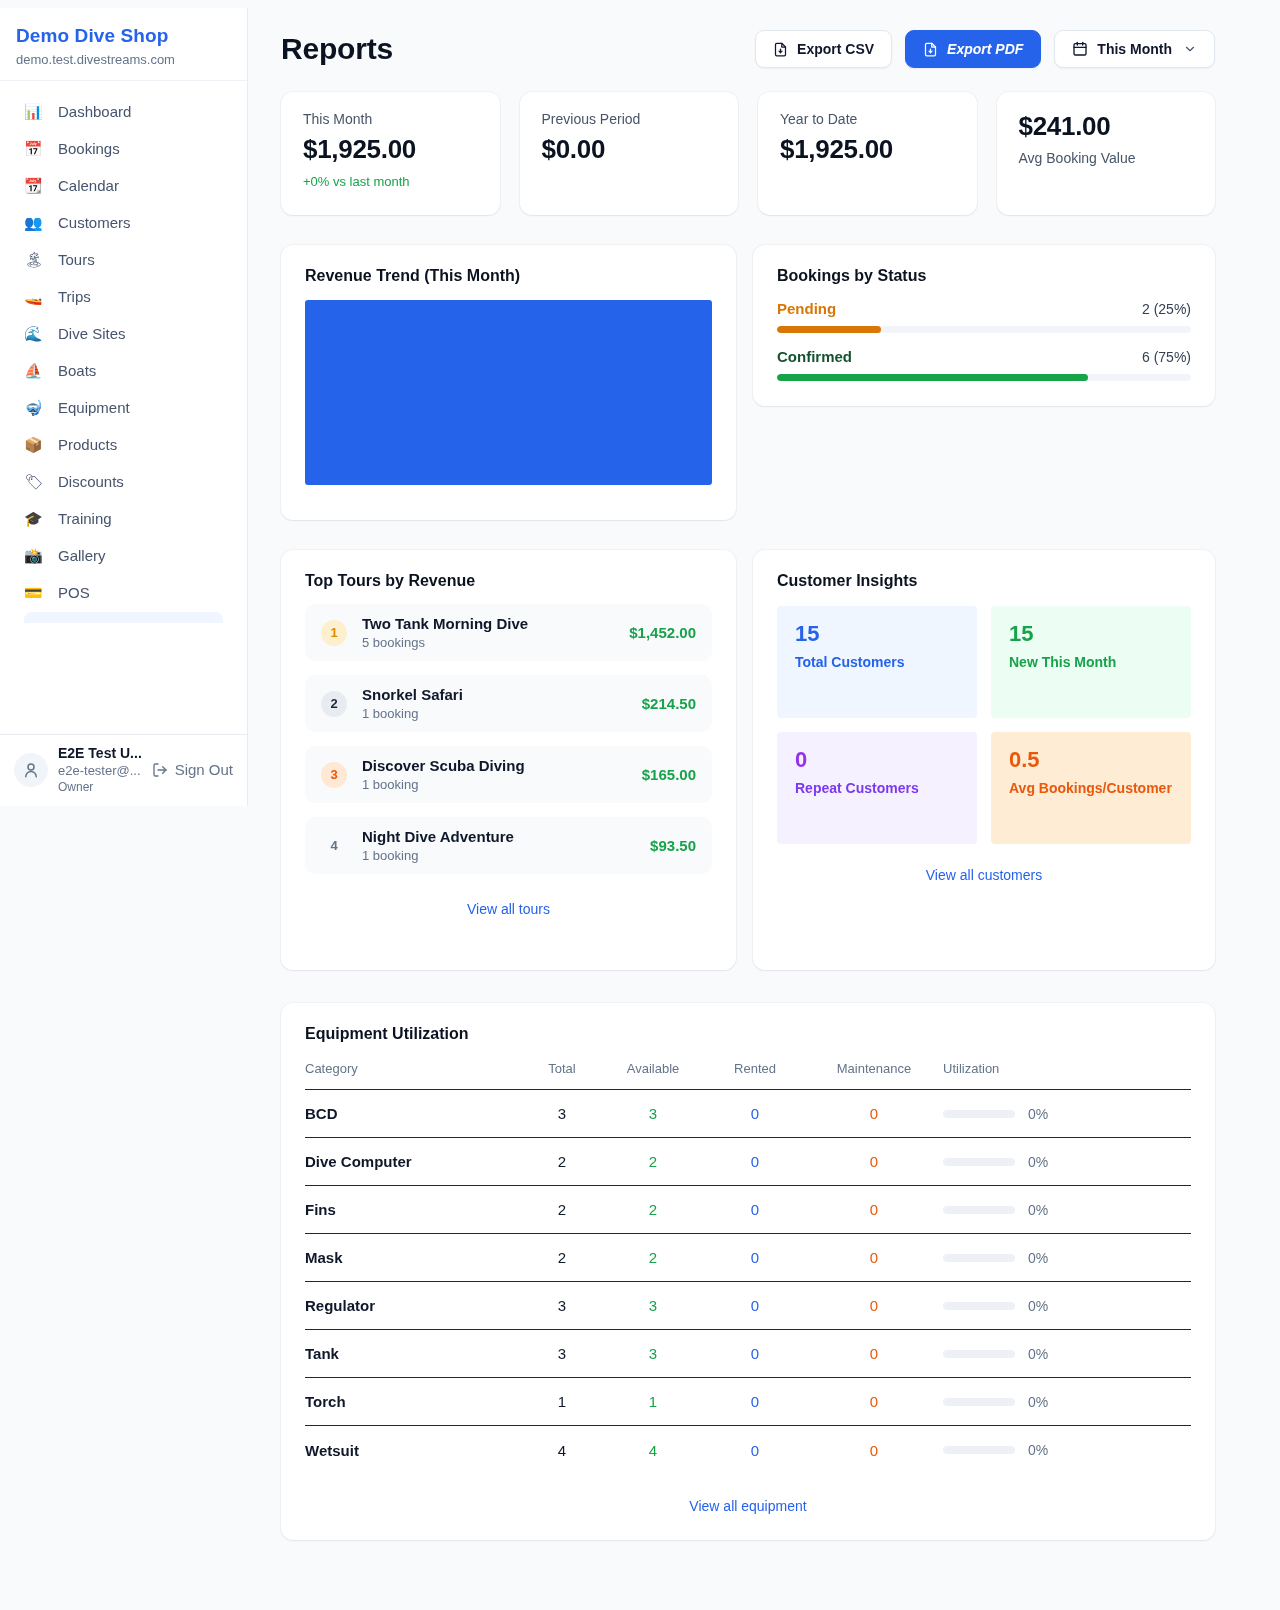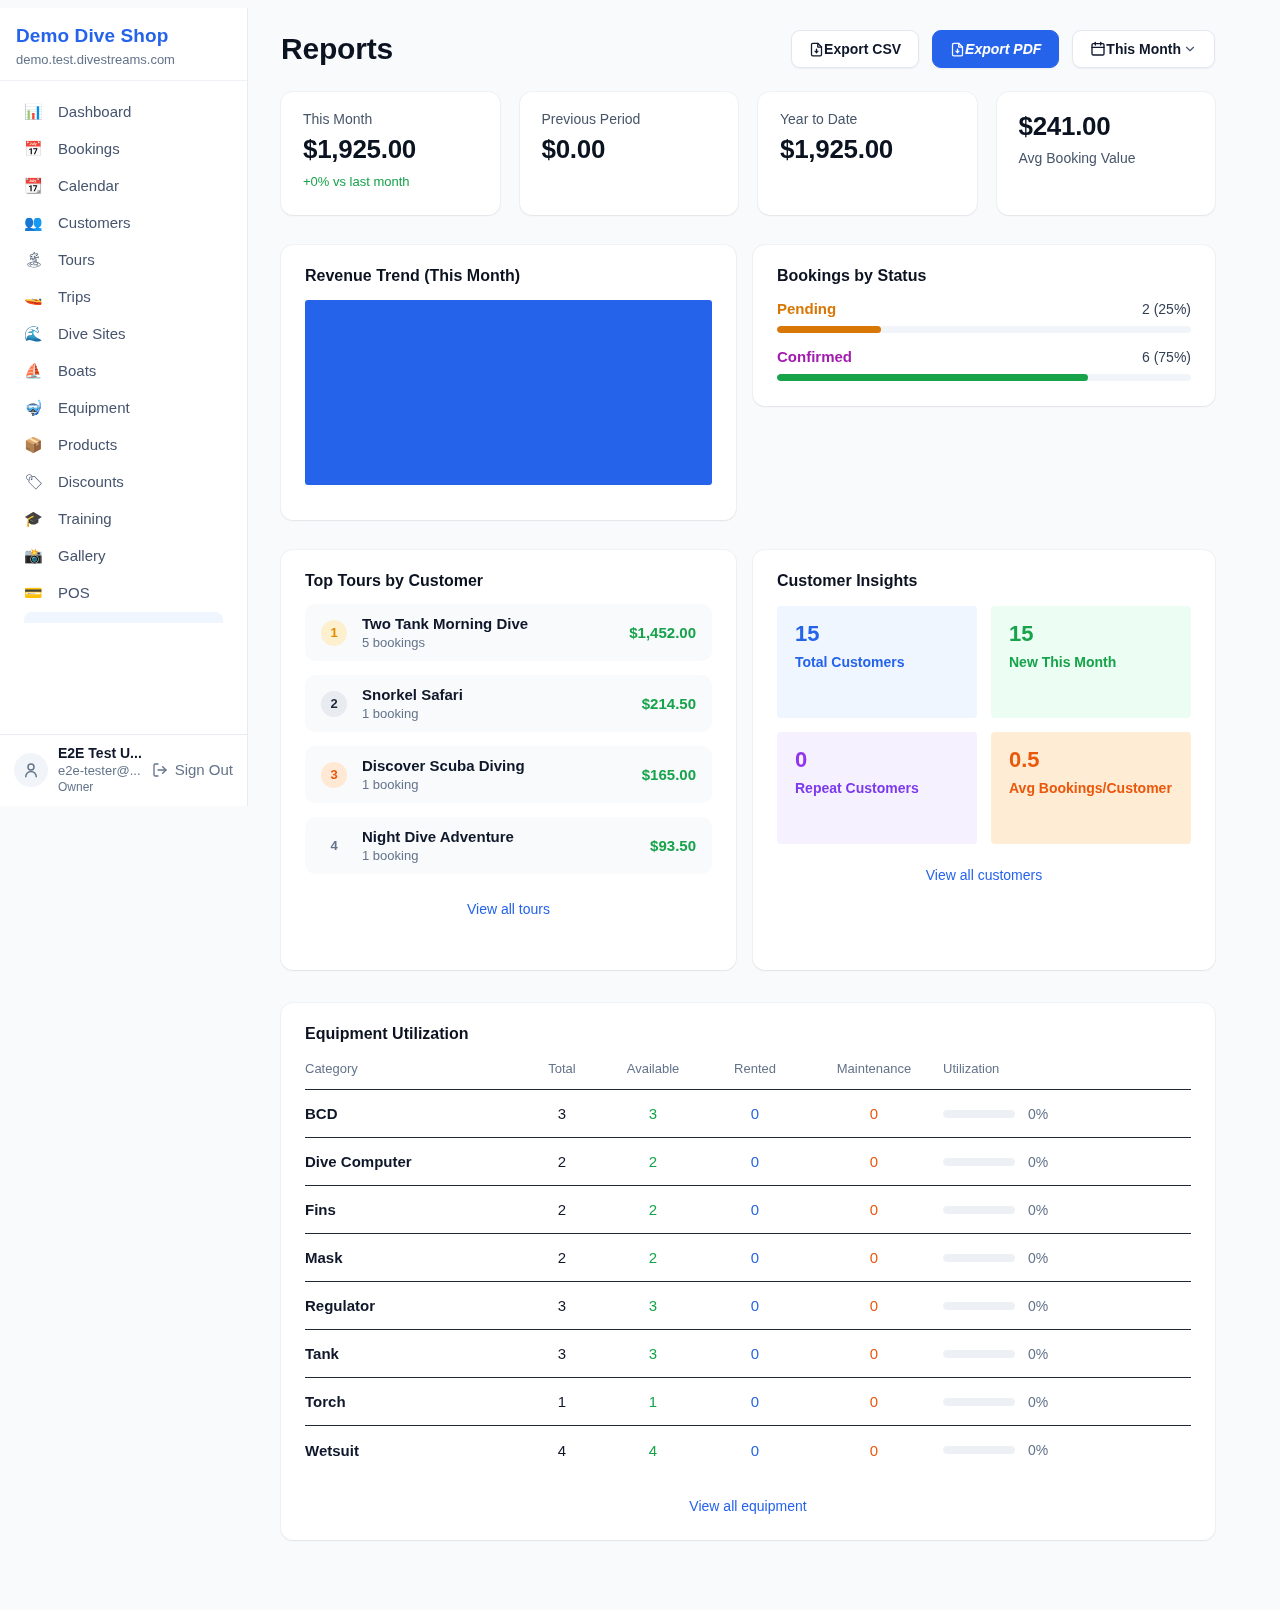--- a/index.html
+++ b/index.html
@@ -43,21 +43,21 @@
   .signout {
     margin-left:auto; display:flex; align-items:center; gap:7px;
     color:#64748b; font-size:15px; cursor:pointer; white-space:nowrap;
   }
   
   .main { position:absolute; left:281px; top:0; width:934px; }
   .page-header { margin-top:30px; display:flex; align-items:center; justify-content:space-between; }
   .page-title { font-size:30px; font-weight:800; color:#0b1220; letter-spacing:-.2px; }
   .hdr-actions { display:flex; gap:13px; }
   .btn {
-    display:inline-flex; align-items:center; height:38px; padding:0 17px;
+    display:inline-flex; align-items:center; gap:9px; height:38px; padding:0 17px;
     background:#fff; border:1px solid #e2e8f0; border-radius:9px;
     font-size:14px; font-weight:700; color:#0f172a; cursor:pointer;
     box-shadow:0 1px 2px rgba(15,23,42,.05);
   }
   .btn.primary { background:var(--brand,#2563eb); border-color:var(--brand,#2563eb); color:#fff;font-style:italic; }
   .btn svg { display:block; }
   .chev { margin-left:2px; }
   
   .card {
     background:#fff; border-radius:12px;
@@ -299,33 +299,33 @@
         <div class="status-head">
           <span class="status-label" style="color:#d97706">Pending</span>
           <span class="status-count">2 (25%)</span>
         </div>
         <div class="track">
           <div class="fill" style="width:25%;background:#d97706"></div>
         </div>
       </div>
       <div class="status-row">
         <div class="status-head">
-          <span class="status-label" style="color:#a21caf">Confirmed</span>
+          <span class="status-label" style="color:#14532d">Confirmed</span>
           <span class="status-count">6 (75%)</span>
         </div>
         <div class="track">
           <div class="fill" style="width:75%;background:#16a34a"></div>
         </div>
       </div>
     </div>
   </section>
 
   <section class="grid-2 mt-30">
     <div class="card tours-card">
-      <div class="card-title">Top Tours by Customer</div>
+      <div class="card-title">Top Tours by Revenue</div>
 
       <div class="tour-item">
         <span class="rank rank-1">1</span>
         <span>
           <div class="tour-name">Two Tank Morning Dive</div>
           <div class="tour-sub">5 bookings</div>
         </span>
         <span class="tour-amount">$1,452.00</span>
       </div>
       <div class="tour-item">

